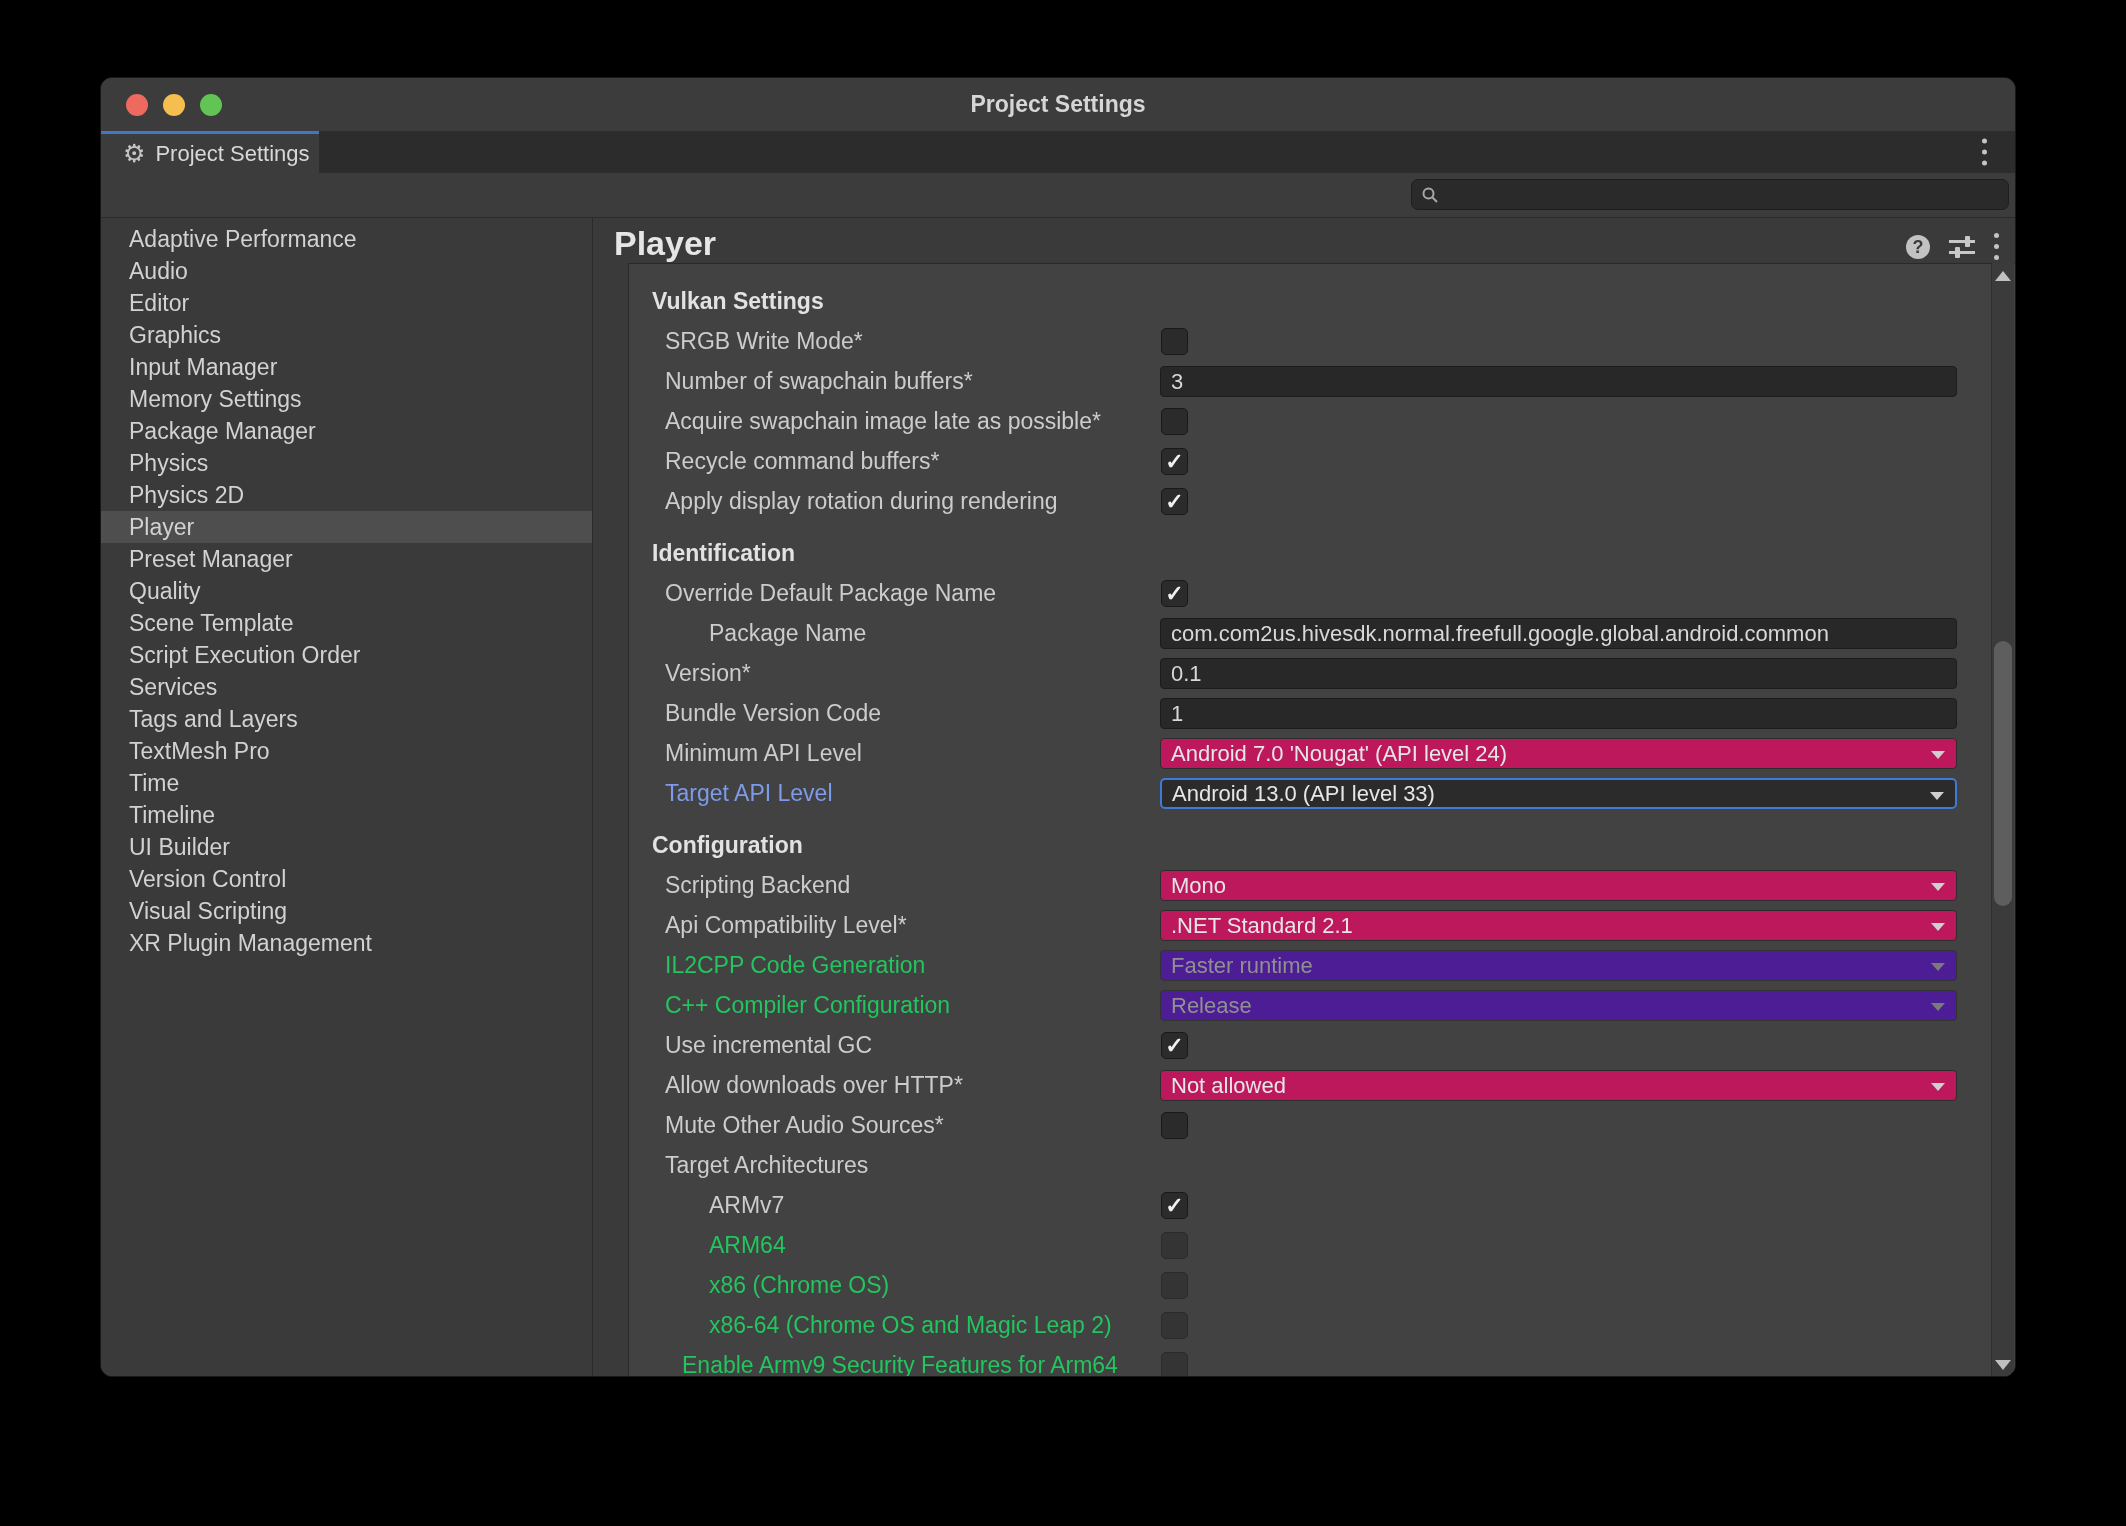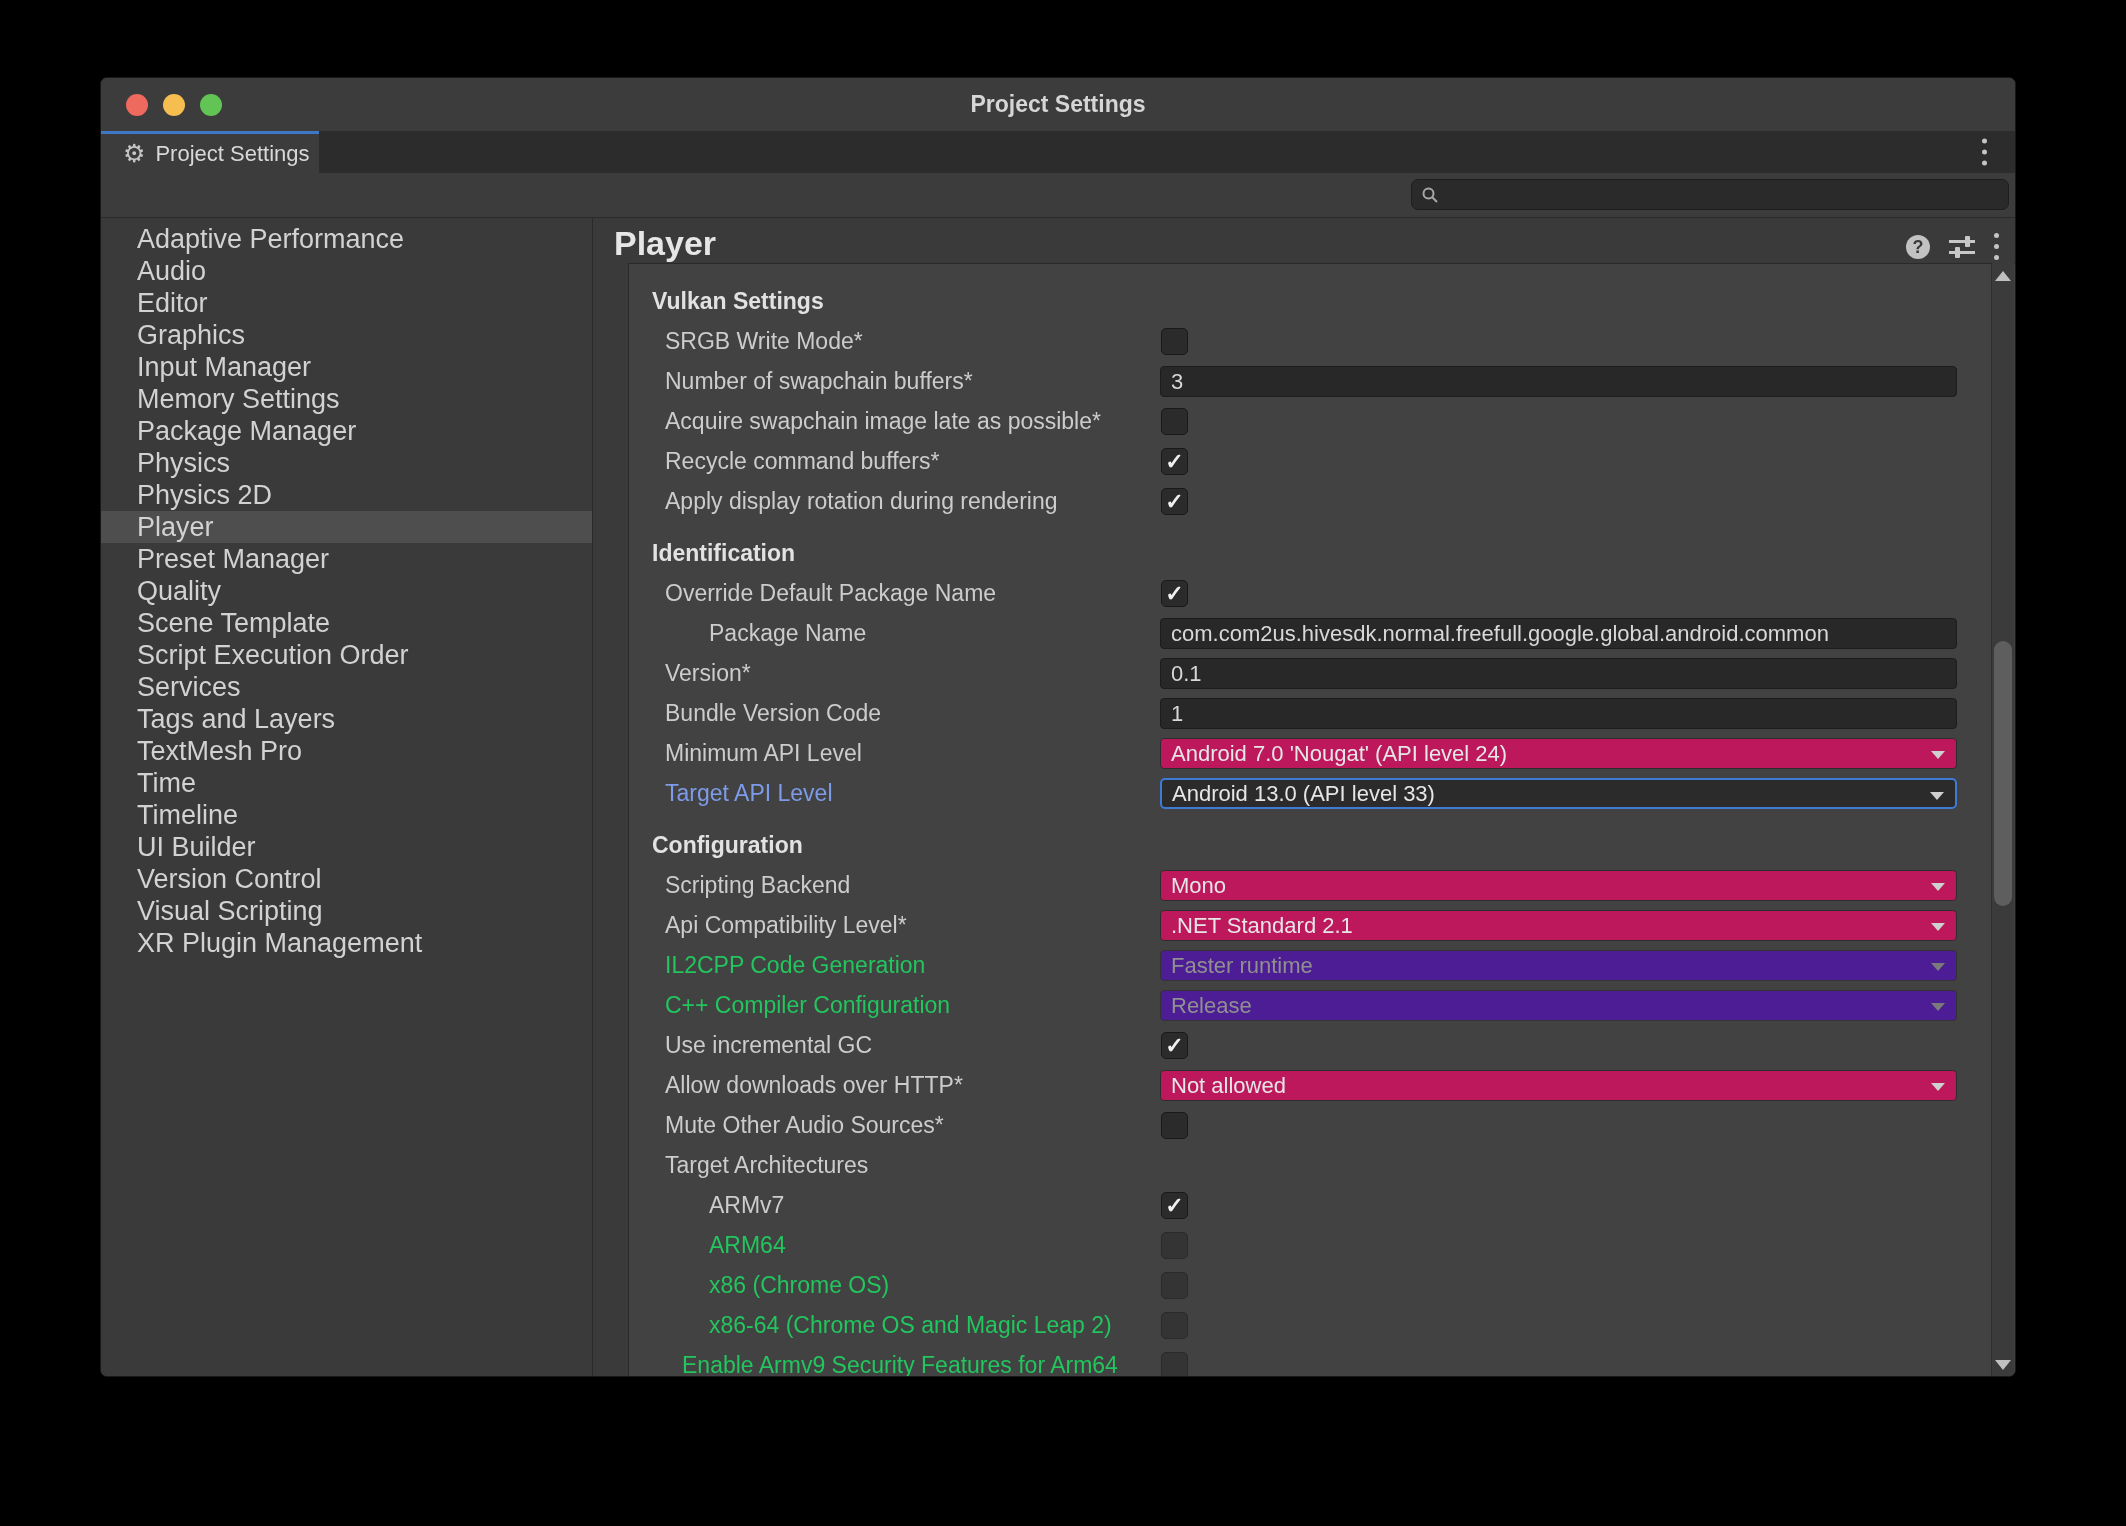--- a/index.html
+++ b/index.html
@@ -1,19 +1,19 @@
 <!DOCTYPE html>
 <html><head>
 <meta charset="utf-8">
 <style>
   * { margin:0; padding:0; box-sizing:border-box; }
   html,body { width:2126px; height:1526px; background:#000; font-family:"Liberation Sans", sans-serif; overflow:hidden; }
 
   .window { position:absolute; left:100px; top:77px; width:1916px; height:1300px;
-            background:#3C3C3C; border-radius:7px; overflow:hidden;
+            background:#3C3C3C; border-radius:12px; overflow:hidden;
             border:1px solid #181818; }
 
   
   .titlebar { position:relative; height:53px; background:#3C3C3C; }
   .traffic { position:absolute; left:25px; top:16px; display:flex; gap:15px; }
   .light { width:22px; height:22px; border-radius:50%; }
   .win-title { text-align:center; line-height:53px; font-size:23px; font-weight:bold; color:#D6D6D6; }
 
   
   .tabbar { position:relative; height:42px; background:#2C2C2C; }
@@ -30,21 +30,21 @@
   .searchbox { position:absolute; left:1310px; top:6px; width:598px; height:31px;
                background:#2A2A2A; border:1px solid #1E1E1E; border-radius:7px;
                display:flex; align-items:center; padding:0 9px; gap:7px; }
   .searchbox input { flex:1; background:transparent; border:none; outline:none;
                      color:#DDDDDD; font-size:20px; font-family:inherit; }
 
   
   .content { position:absolute; top:140px; left:0; right:0; bottom:0; background:#3A3A3A; }
   .sidebar { position:absolute; left:0; top:0; width:492px; height:100%;
              border-right:1px solid #2A2A2A; padding-top:5px; }
-  .side-item { height:32px; line-height:32px; padding-left:36px; font-size:27px;
+  .side-item { height:32px; line-height:32px; padding-left:28px; font-size:23px;
                color:#D2D2D2; white-space:nowrap; cursor:default; }
   .side-item.selected { background:#4E4E4E; }
 
   .main { position:absolute; left:493px; top:0; right:0; bottom:0; }
   .main-title { position:absolute; left:20px; top:5px; height:40px; line-height:40px;
                 font-size:34px; font-weight:bold; color:#E6E6E6; }
   .hdr-icons { position:absolute; right:16px; top:15px; display:flex; align-items:center; gap:19px; }
   .help-circle { width:24px; height:24px; border-radius:50%; background:#C2C2C2; color:#3A3A3A;
                  font-size:18px; font-weight:bold; text-align:center; line-height:24px; }
   .sliders { position:relative; width:26px; height:22px; }

